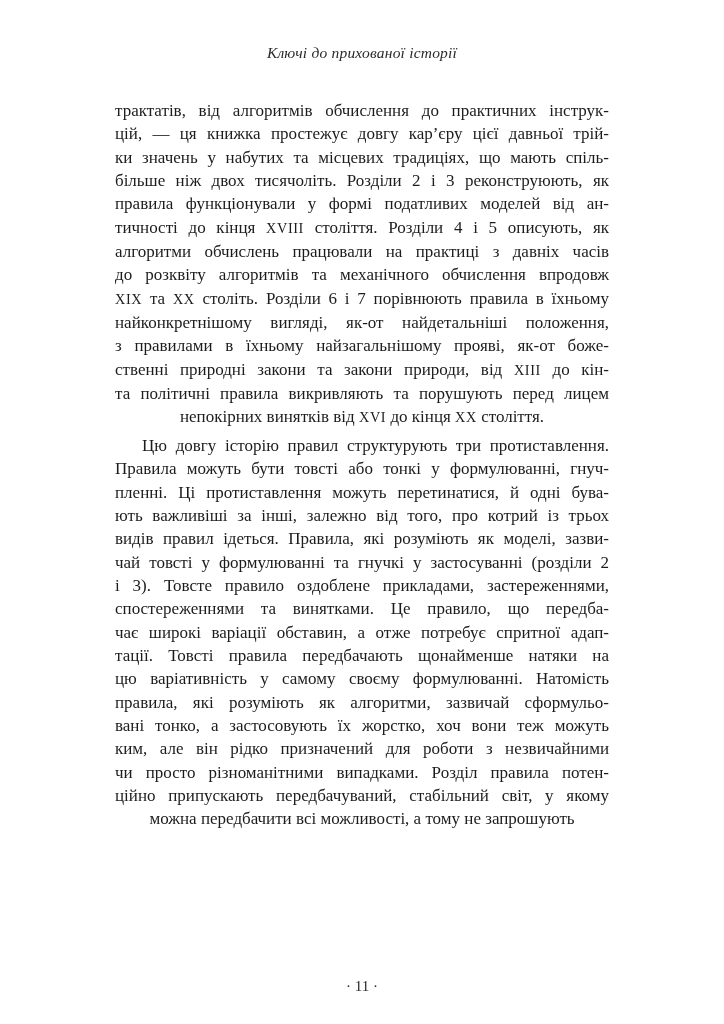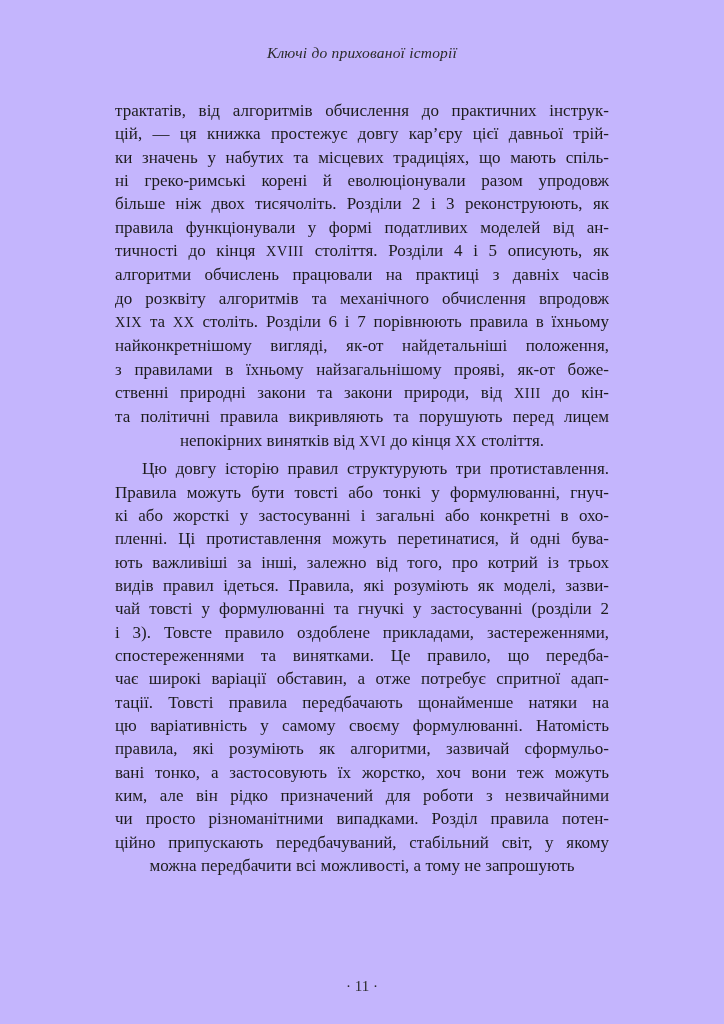--- a/index.html
+++ b/index.html
@@ -5,21 +5,21 @@
   html, body {
     margin: 0;
     padding: 0;
     background: #e9e9e9;
   }
   .page {
     position: relative;
     width: 724px;
     height: 1024px;
     margin: 0 auto;
-    background: #c4b5fd;
+    background: #ffffff;
     color: #1e1e1e;
     font-family: "Liberation Serif", "DejaVu Serif", serif;
     overflow: hidden;
   }
   .running-header {
     position: absolute;
     top: 44px;
     left: 0;
     width: 100%;
     text-align: center;
@@ -67,37 +67,35 @@
 <body>
 
 <div class="page">
   <div class="running-header">Ключі до прихованої історії</div>
 
   <div class="text-block">
       <div class="paragraph">
         <div class="line just">трактатів, від алгоритмів обчислення до практичних інструк-</div>
         <div class="line just">цій, — ця книжка простежує довгу кар’єру цієї давньої трій-</div>
         <div class="line just">ки значень у набутих та місцевих традиціях, що мають спіль-</div>
-        <div class="line just">ні греко-римські корені й еволюціонували разом упродовж</div>
         <div class="line just">більше ніж двох тисячоліть. Розділи 2 і 3 реконструюють, як</div>
         <div class="line just">правила функціонували у формі податливих моделей від ан-</div>
         <div class="line just">тичності до кінця <span class="roman">XVIII</span> століття. Розділи 4 і 5 описують, як</div>
         <div class="line just">алгоритми обчислень працювали на практиці з давніх часів</div>
         <div class="line just">до розквіту алгоритмів та механічного обчислення впродовж</div>
         <div class="line just"><span class="roman">XIX</span> та <span class="roman">XX</span> століть. Розділи 6 і 7 порівнюють правила в їхньому</div>
         <div class="line just">найконкретнішому вигляді, як-от найдетальніші положення,</div>
         <div class="line just">з правилами в їхньому найзагальнішому прояві, як-от боже-</div>
         <div class="line just">ственні природні закони та закони природи, від <span class="roman">XIII</span> до кін-</div>
         <div class="line just">та політичні правила викривляють та порушують перед лицем</div>
         <div class="line">непокірних винятків від <span class="roman">XVI</span> до кінця <span class="roman">XX</span> століття.</div>
       </div>
       <div class="paragraph">
         <div class="line just indent">Цю довгу історію правил структурують три протиставлення.</div>
         <div class="line just">Правила можуть бути товсті або тонкі у формулюванні, гнуч-</div>
-        <div class="line just">кі або жорсткі у застосуванні і загальні або конкретні в охо-</div>
         <div class="line just">пленні. Ці протиставлення можуть перетинатися, й одні бува-</div>
         <div class="line just">ють важливіші за інші, залежно від того, про котрий із трьох</div>
         <div class="line just">видів правил ідеться. Правила, які розуміють як моделі, зазви-</div>
         <div class="line just">чай товсті у формулюванні та гнучкі у застосуванні (розділи 2</div>
         <div class="line just">і 3). Товсте правило оздоблене прикладами, застереженнями,</div>
         <div class="line just">спостереженнями та винятками. Це правило, що передба-</div>
         <div class="line just">чає широкі варіації обставин, а отже потребує спритної адап-</div>
         <div class="line just">тації. Товсті правила передбачають щонайменше натяки на</div>
         <div class="line just">цю варіативність у самому своєму формулюванні. Натомість</div>
         <div class="line just">правила, які розуміють як алгоритми, зазвичай сформульо-</div>

